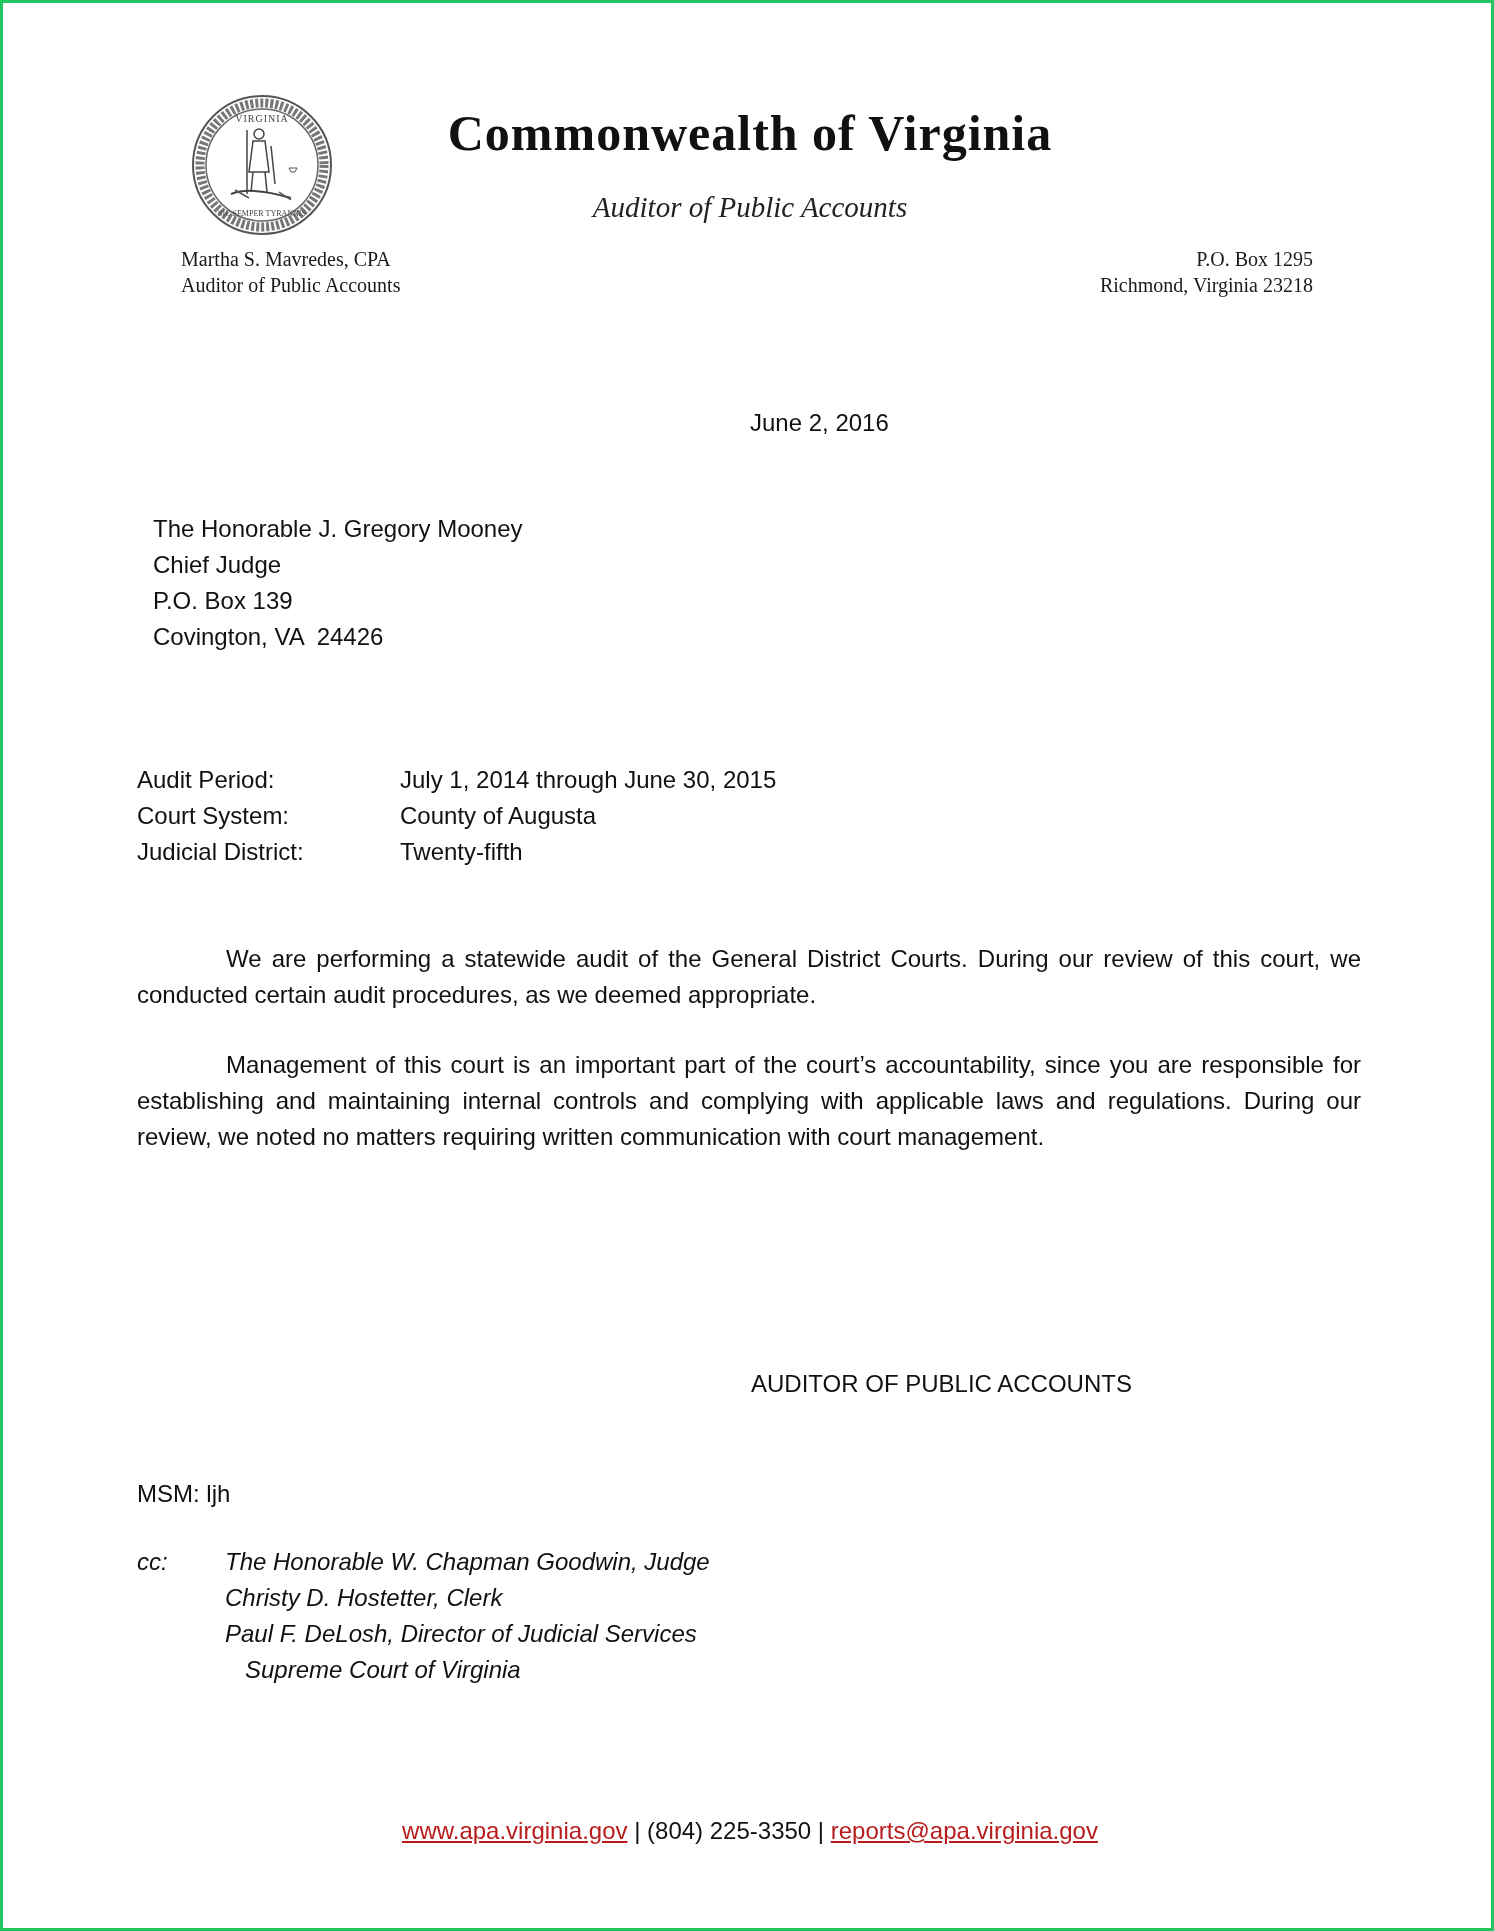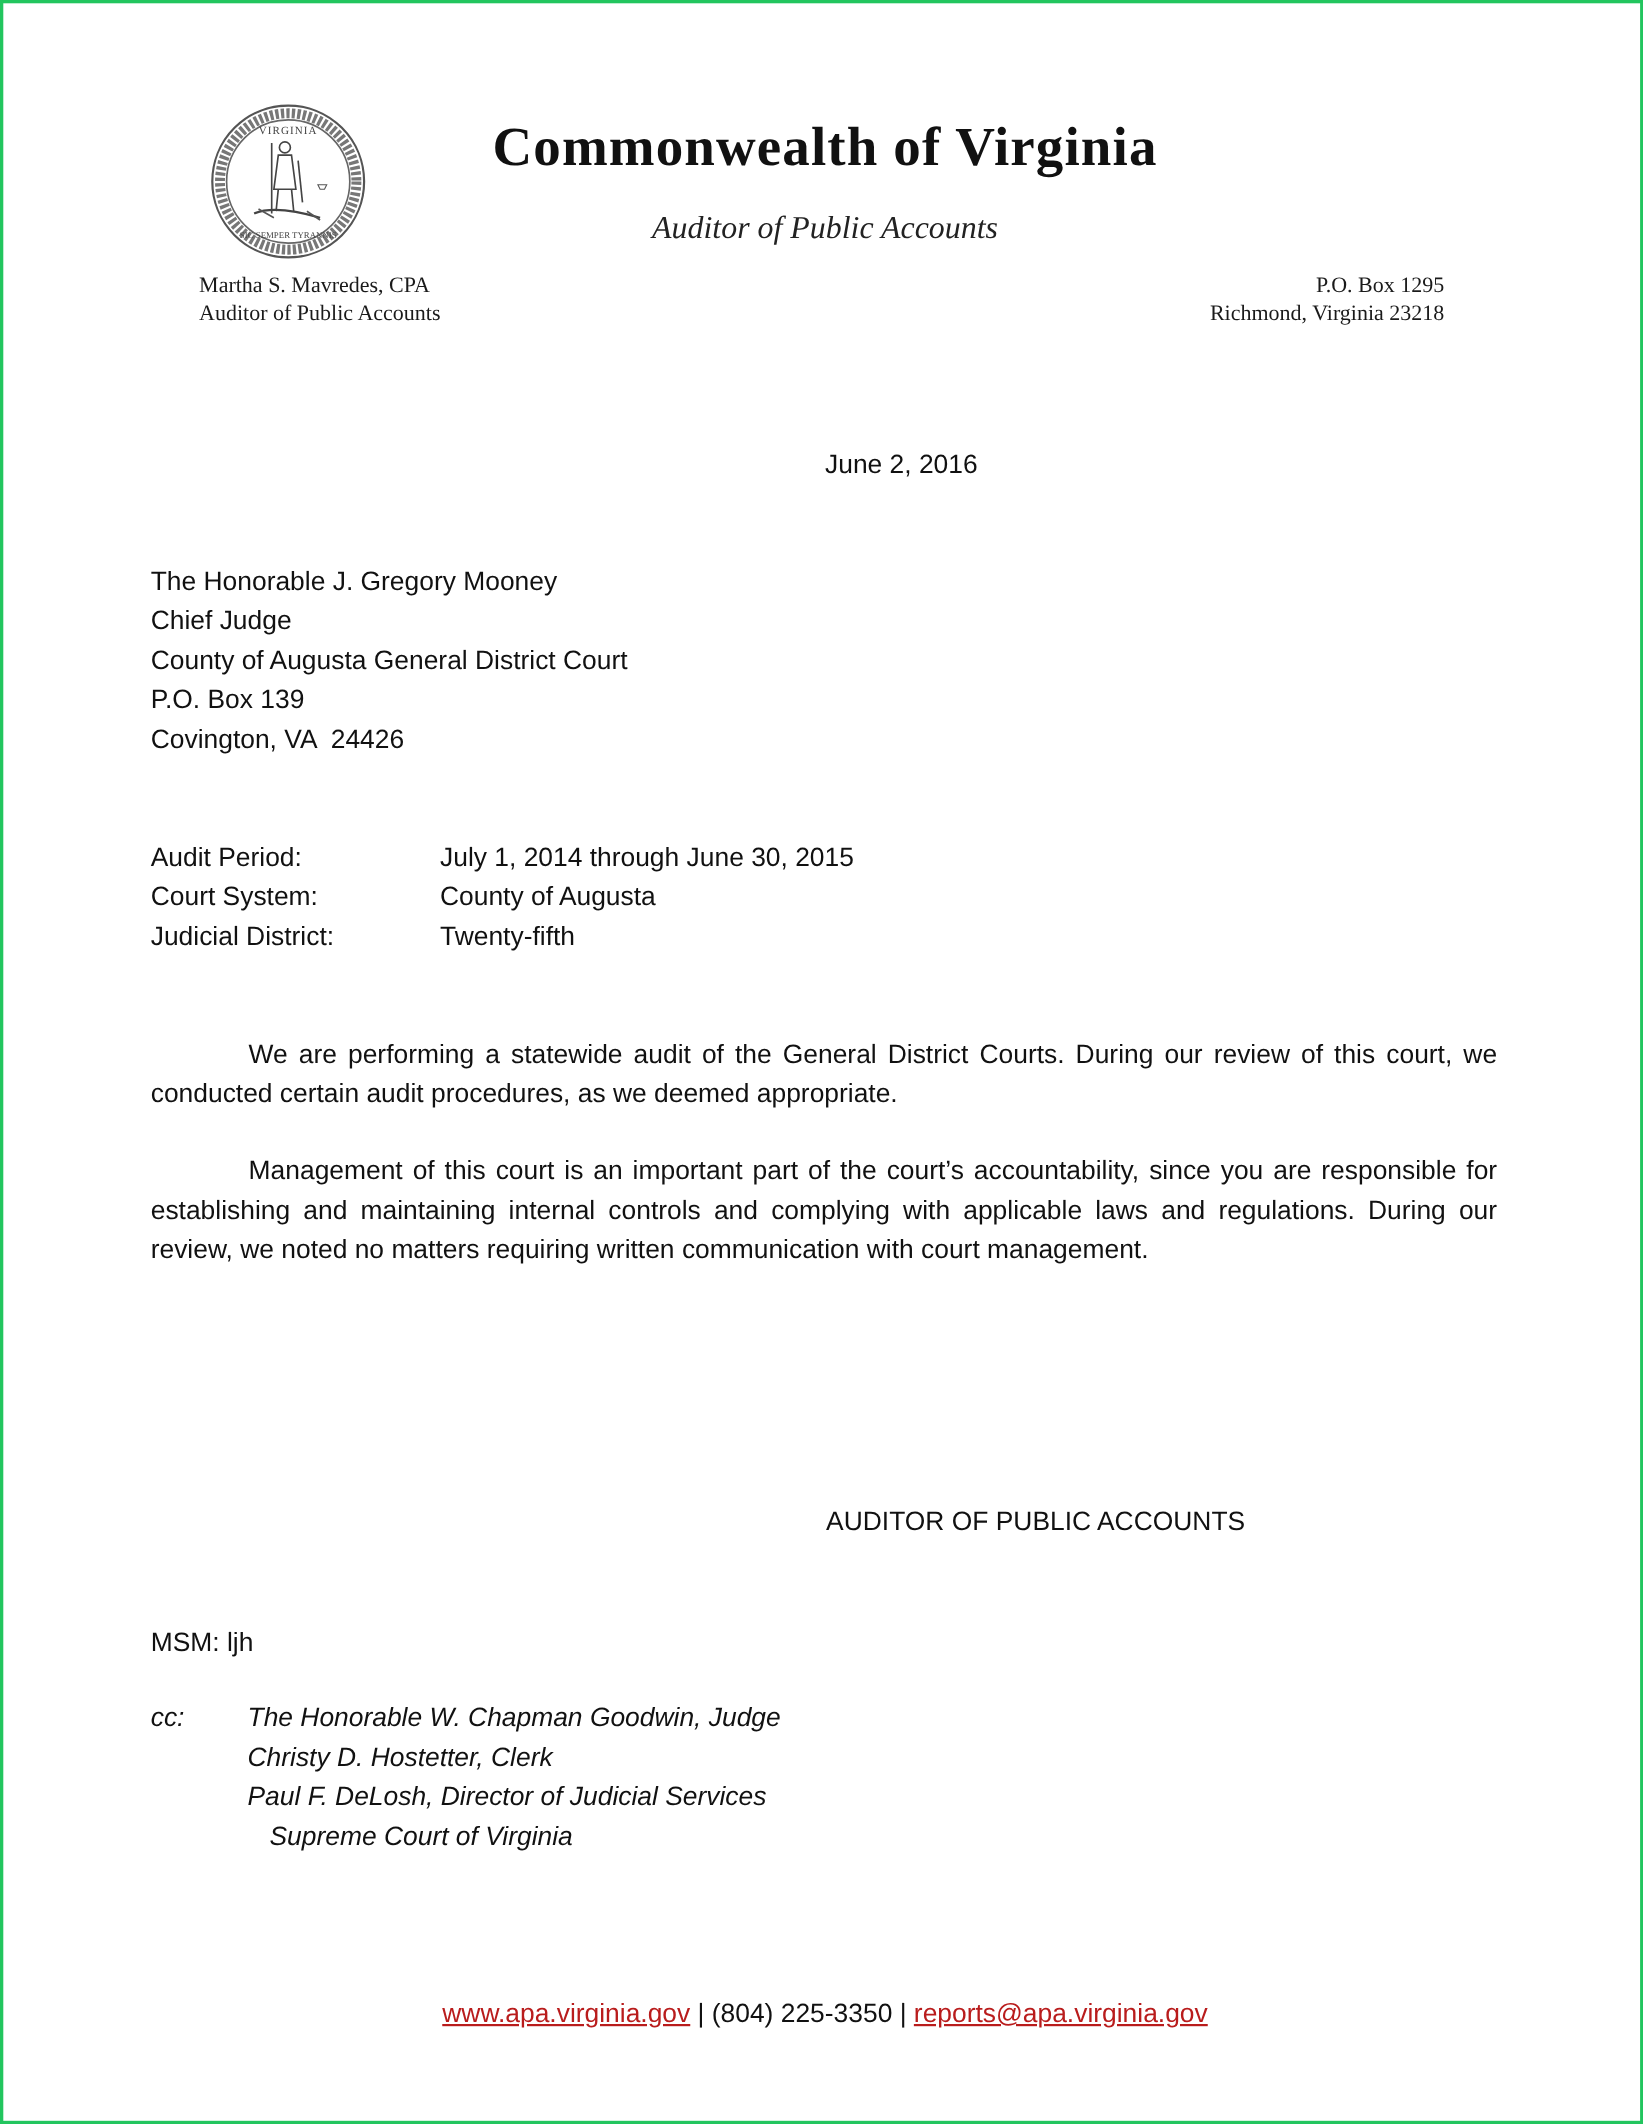--- a/index.html
+++ b/index.html
@@ -22,21 +22,21 @@
     .subtitle {
       position: absolute; left: 447px; width: 600px; top: 186px; text-align: center;
       font-family: "Liberation Serif", "DejaVu Serif", serif; font-style: italic;
       font-size: 29px; line-height: 36px; color: #222;
     }
     .lh-left { position: absolute; left: 178px; top: 243px; font-size: 20px; line-height: 26px; }
     .lh-right { position: absolute; right: 178px; top: 243px; font-size: 20px; line-height: 26px; text-align: right; }
 
     
     .date { left: 747px; top: 402px; }
-    .recipient { position: absolute; left: 134px; top: 508px; }
+    .recipient { position: absolute; left: 150px; top: 508px; }
     .recipient div { height: 36px; white-space: pre; }
     .audit { position: absolute; left: 134px; top: 759px; }
     .audit .row { height: 36px; display: flex; }
     .audit .lbl { width: 263px; white-space: pre; }
     .audit .val { white-space: pre; }
 
     .para {
       position: absolute; left: 134px; width: 1224px; text-align: justify;
       text-indent: 89px;
     }
@@ -89,21 +89,20 @@
   <div class="lh-right serif">
     <div>P.O. Box 1295</div>
     <div>Richmond, Virginia 23218</div>
   </div>
 
   <div class="abs sans date">June 2, 2016</div>
 
   <div class="recipient sans">
     <div>The Honorable J. Gregory Mooney</div>
     <div>Chief Judge</div>
-    <div>County of Augusta General District Court</div>
     <div>P.O. Box 139</div>
     <div>Covington, VA  24426</div>
   </div>
 
   <div class="audit sans">
     <div class="row">
       <span class="lbl">Audit Period:</span>
       <span class="val">July 1, 2014 through June 30, 2015</span>
     </div>
     <div class="row">

